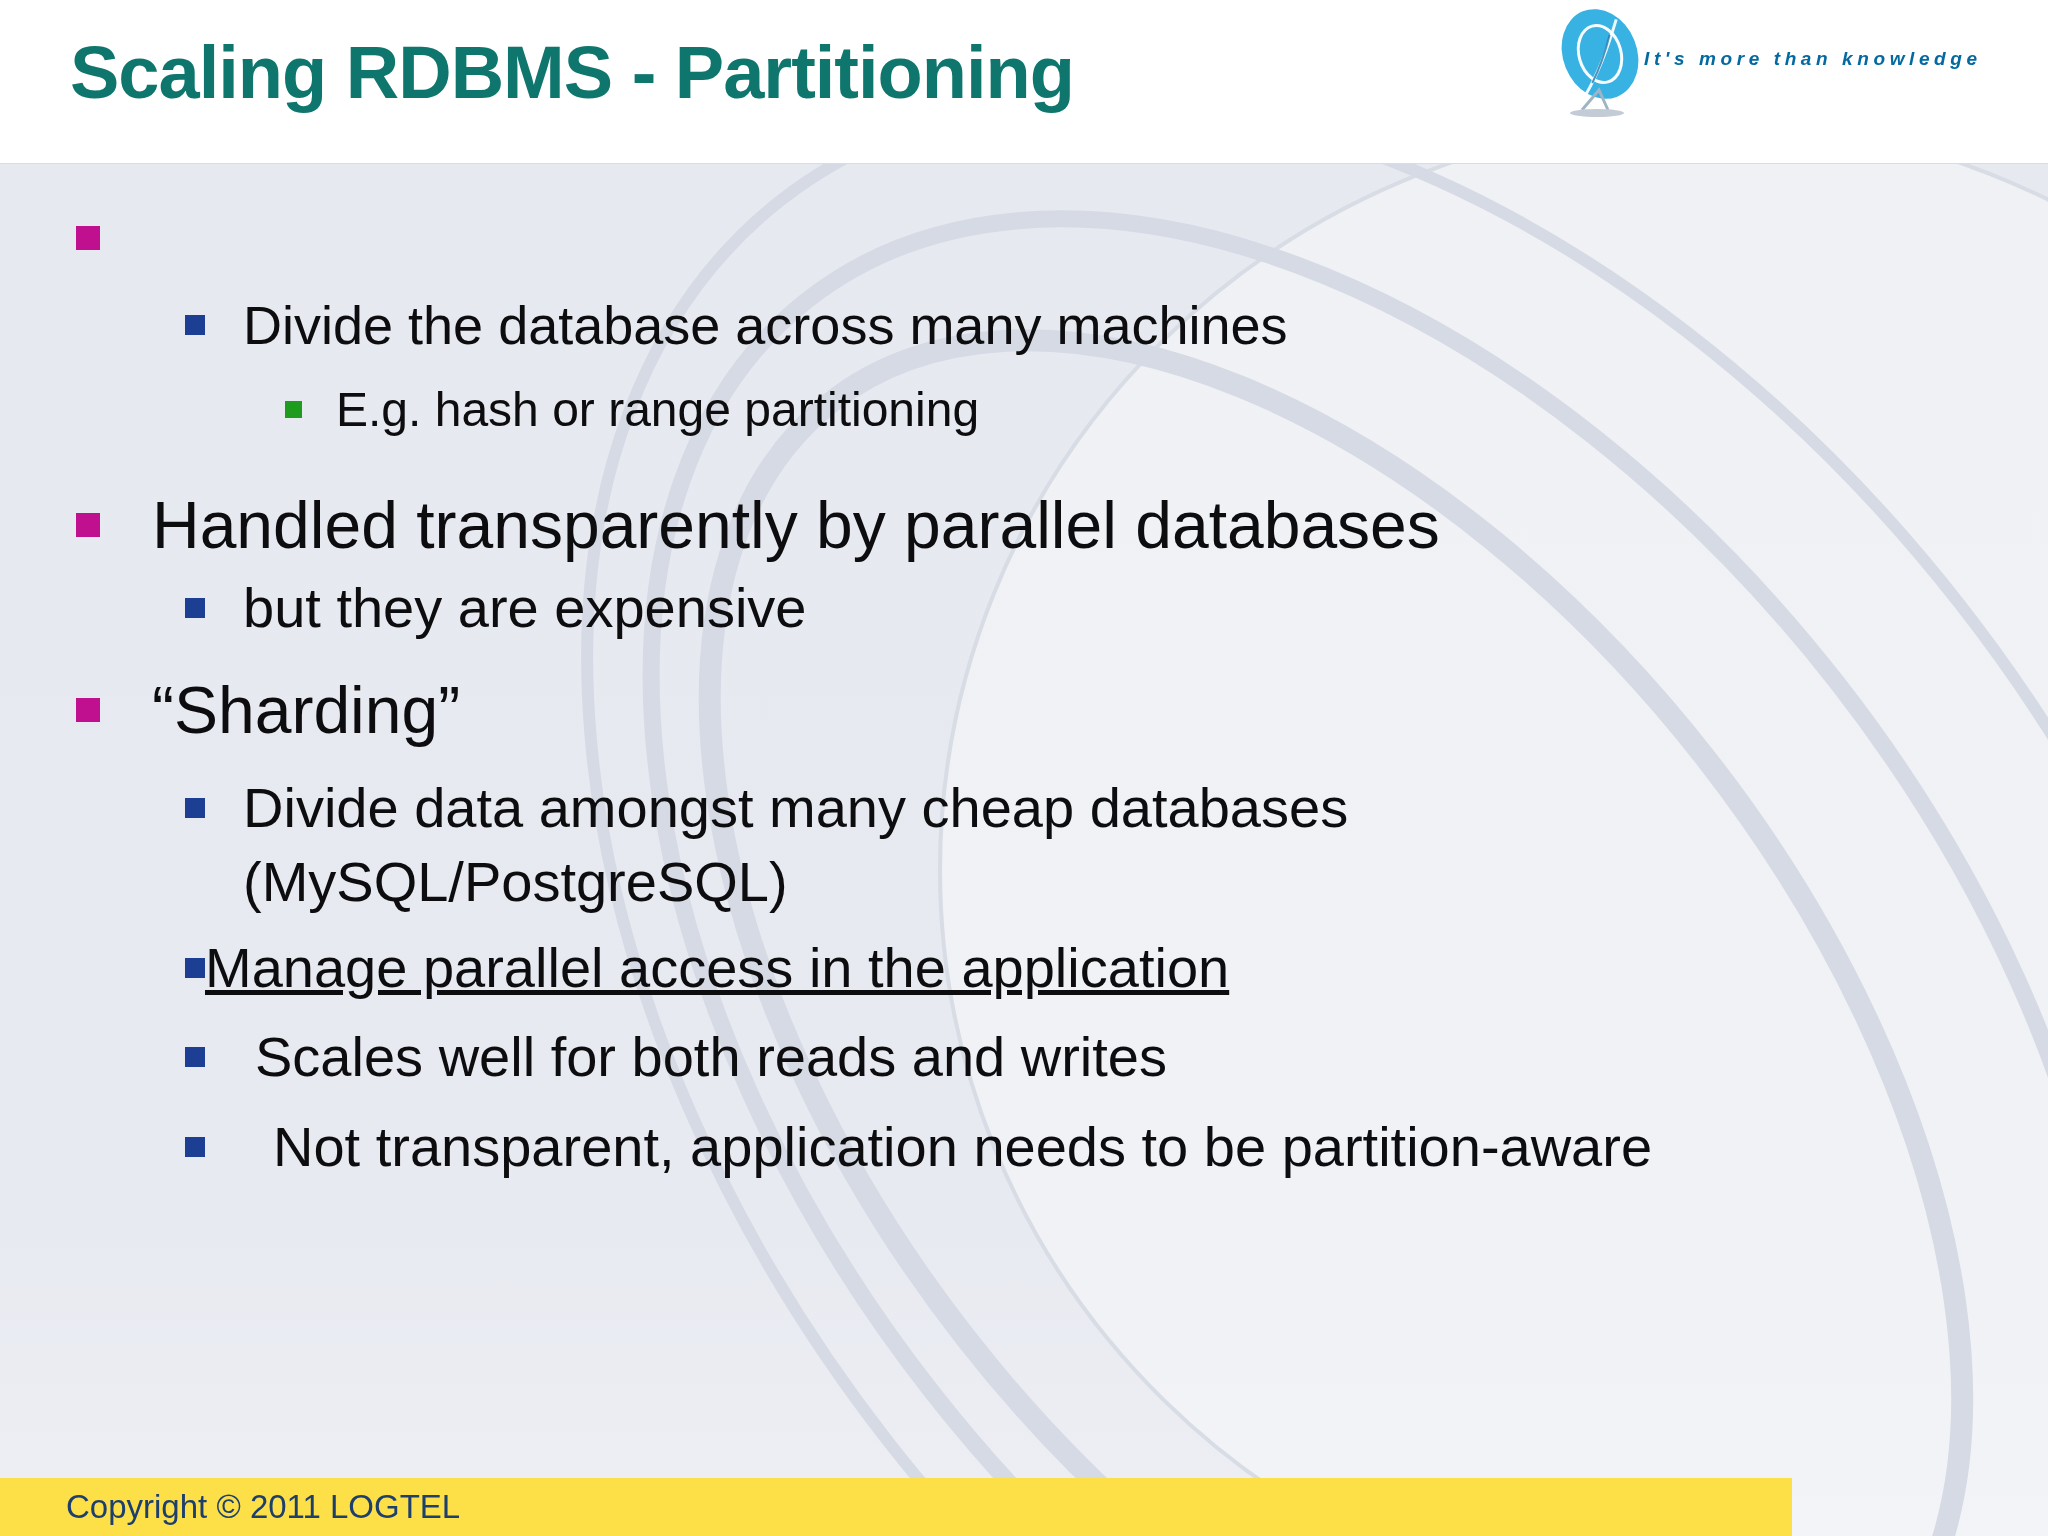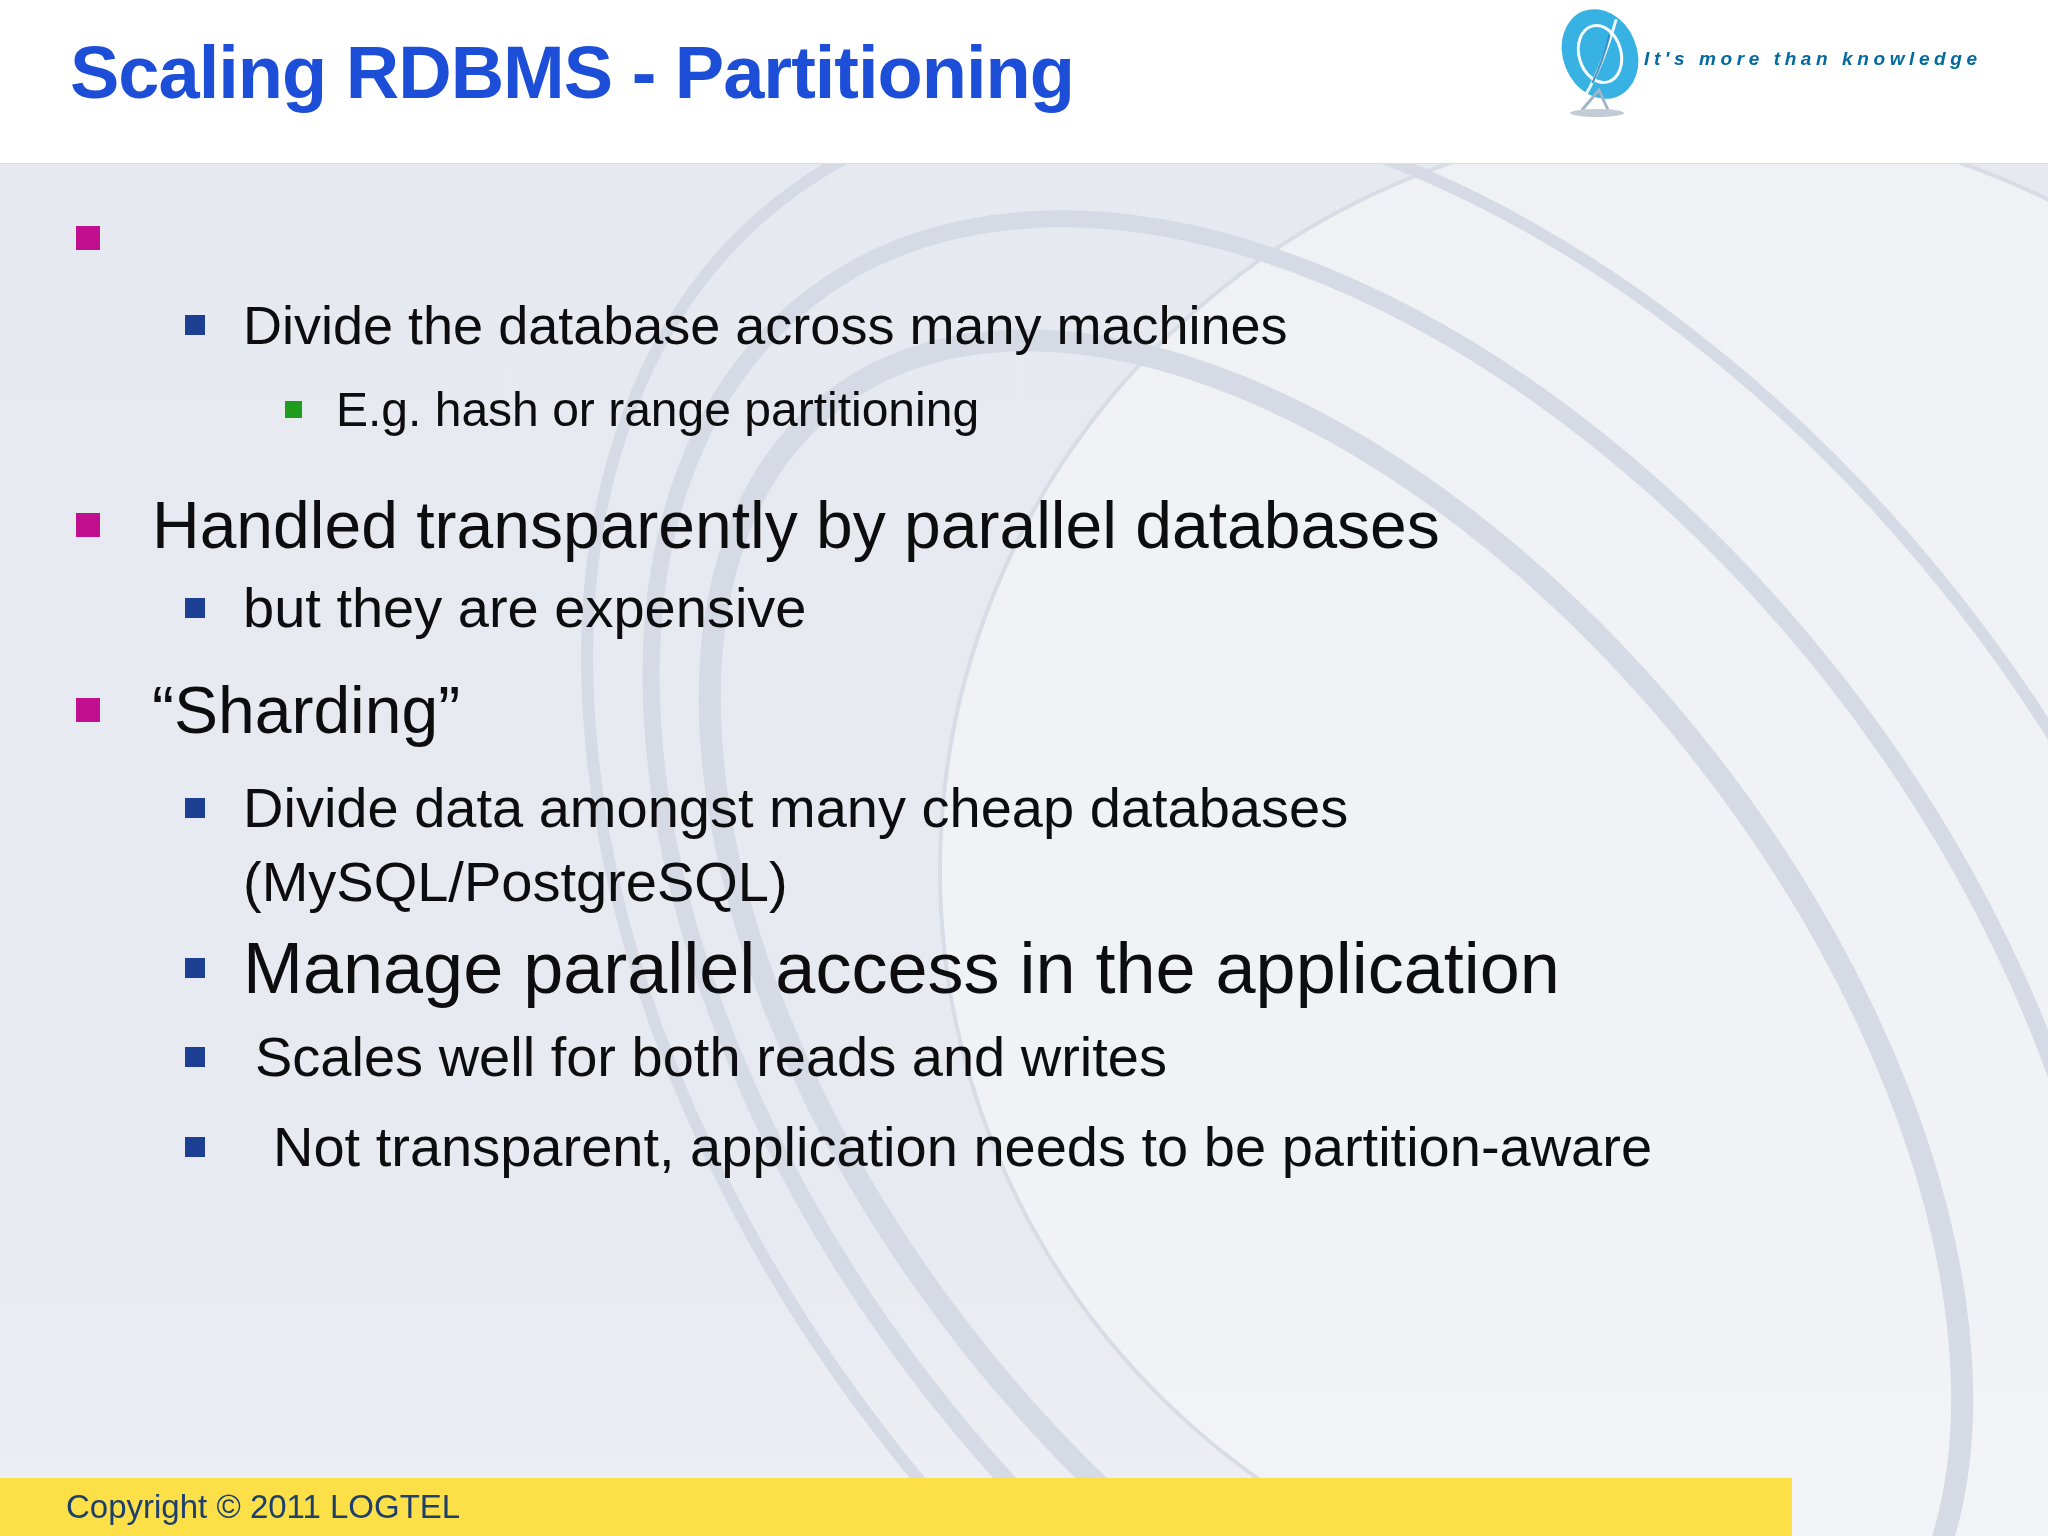--- a/index.html
+++ b/index.html
@@ -10,21 +10,21 @@
   }
   .watermark{position:absolute;left:0;top:0;z-index:1;pointer-events:none;}
 
   
   .header{
     position:absolute;left:0;top:0;width:2048px;height:163px;
     background:#ffffff;border-bottom:1px solid #d9dce4;z-index:2;
   }
   .title{
     position:absolute;left:70px;top:30px;margin:0;
-    font-size:74px;font-weight:bold;letter-spacing:-1px;color:#1d4ed8;
+    font-size:74px;font-weight:bold;letter-spacing:-1px;color:#0f766e;
     white-space:nowrap;
   }
 
   
   .logo{position:absolute;left:1552px;top:0;width:470px;height:155px;z-index:3;}
   .logo-dish{position:absolute;left:0;top:4px;}
   .logo-text{position:absolute;left:92px;top:44px;width:372px;text-align:left;}
   .wordmark{
     font-size:64px;font-weight:bold;color:#223a70;letter-spacing:12px;
     line-height:64px;white-space:nowrap;
@@ -43,21 +43,21 @@
   .sq-l3{width:17px;height:17px;background:#1d9c1d;}
   .bt{white-space:pre-line;}
 
   .r1 {left:76px; top:204px;} .r1 .bt{font-size:56px;line-height:68px;margin-left:52px;} .r1 .sq{margin-top:22px;}
   .r2 {left:185px;top:292px;} .r2 .bt{font-size:54px;line-height:66px;margin-left:38px;} .r2 .sq{margin-top:23px;}
   .r3 {left:285px;top:380px;} .r3 .bt{font-size:48px;line-height:60px;margin-left:34px;} .r3 .sq{margin-top:21px;}
   .r4 {left:76px; top:485px;} .r4 .bt{font-size:66px;line-height:80px;margin-left:52px;} .r4 .sq{margin-top:28px;}
   .r5 {left:185px;top:574px;} .r5 .bt{font-size:56px;line-height:68px;margin-left:38px;} .r5 .sq{margin-top:24px;}
   .r6 {left:76px; top:670px;} .r6 .bt{font-size:66px;line-height:80px;margin-left:52px;} .r6 .sq{margin-top:28px;}
   .r7 {left:185px;top:771px;} .r7 .bt{font-size:56px;line-height:74px;margin-left:38px;} .r7 .sq{margin-top:27px;}
-  .r8 {left:185px;top:934px;} .r8 .bt{font-size:72px;line-height:68px;margin-left:38px;} .r8 .sq{margin-top:24px;}
+  .r8 {left:185px;top:934px;} .r8 .bt{font-size:56px;line-height:68px;text-decoration:underline;} .r8 .sq{margin-top:24px;}
   .r9 {left:185px;top:1023px;gap:12px;}.r9 .bt{font-size:56px;line-height:68px;margin-left:38px;} .r9 .sq{margin-top:24px;}
   .r10{left:185px;top:1113px;gap:30px;}.r10 .bt{font-size:56px;line-height:68px;margin-left:38px;}.r10 .sq{margin-top:24px;}
 
   
   .footer{
     position:absolute;left:0;bottom:0;width:1792px;height:58px;
     background:#fde047;z-index:4;display:flex;align-items:center;
   }
   .copyright{margin-left:66px;font-size:33px;color:#1d3f6d;}
 </style>

